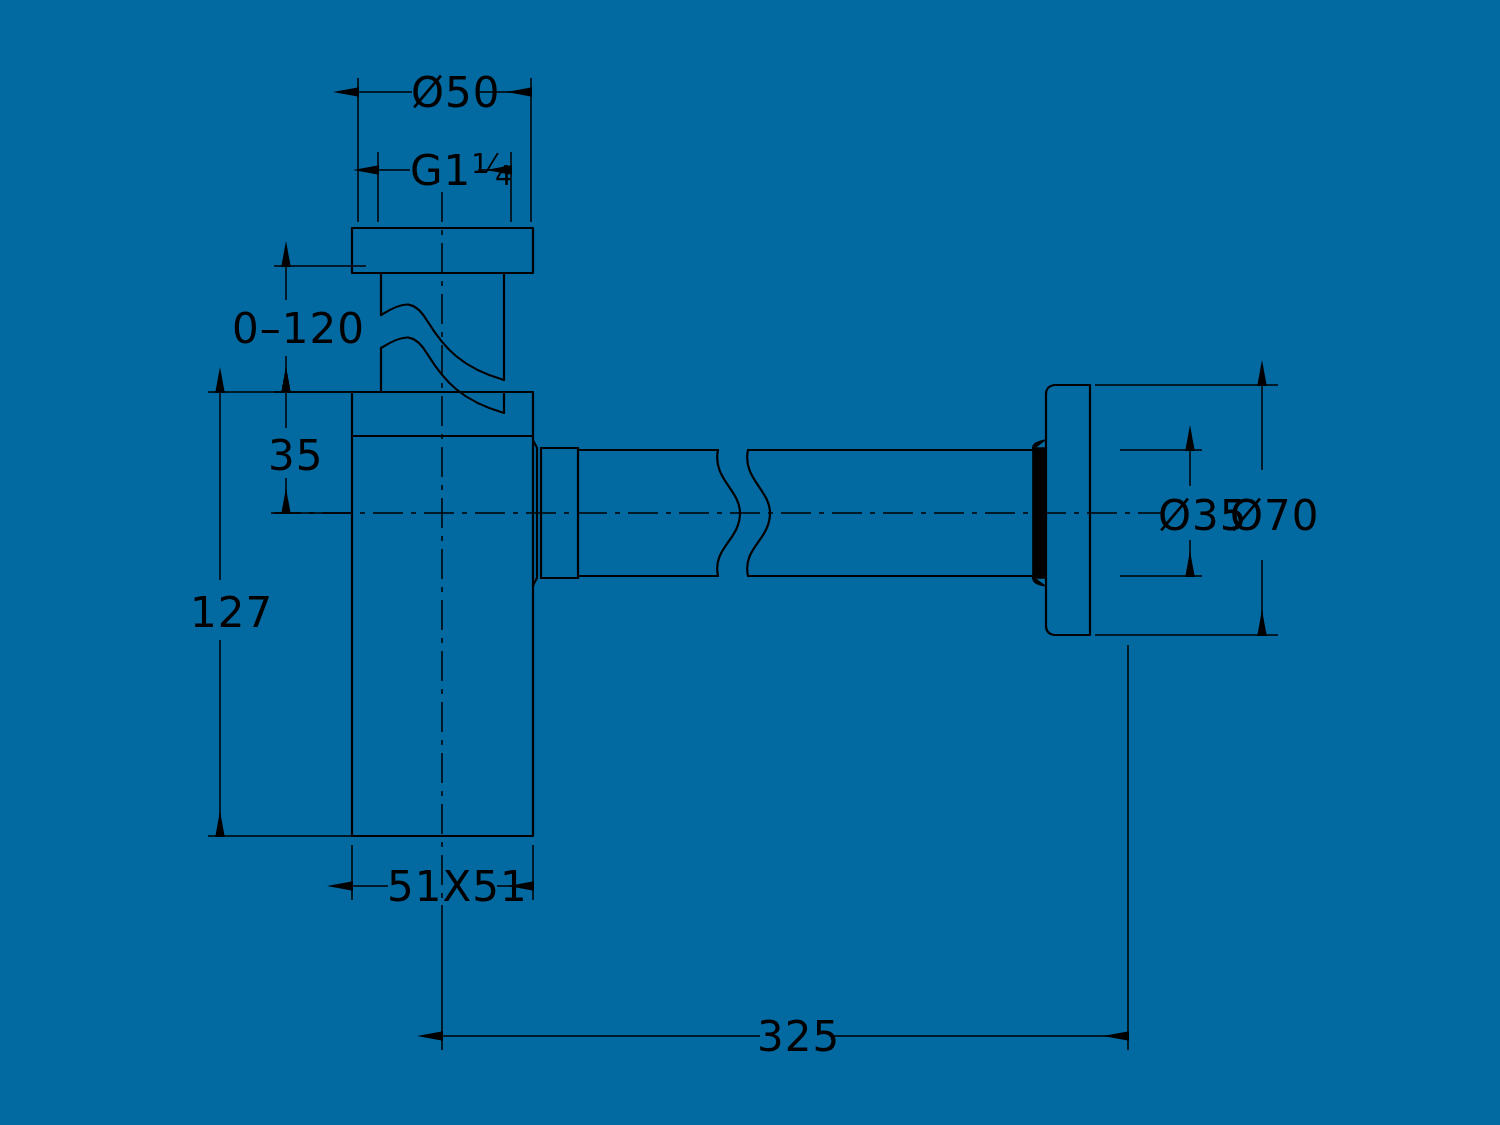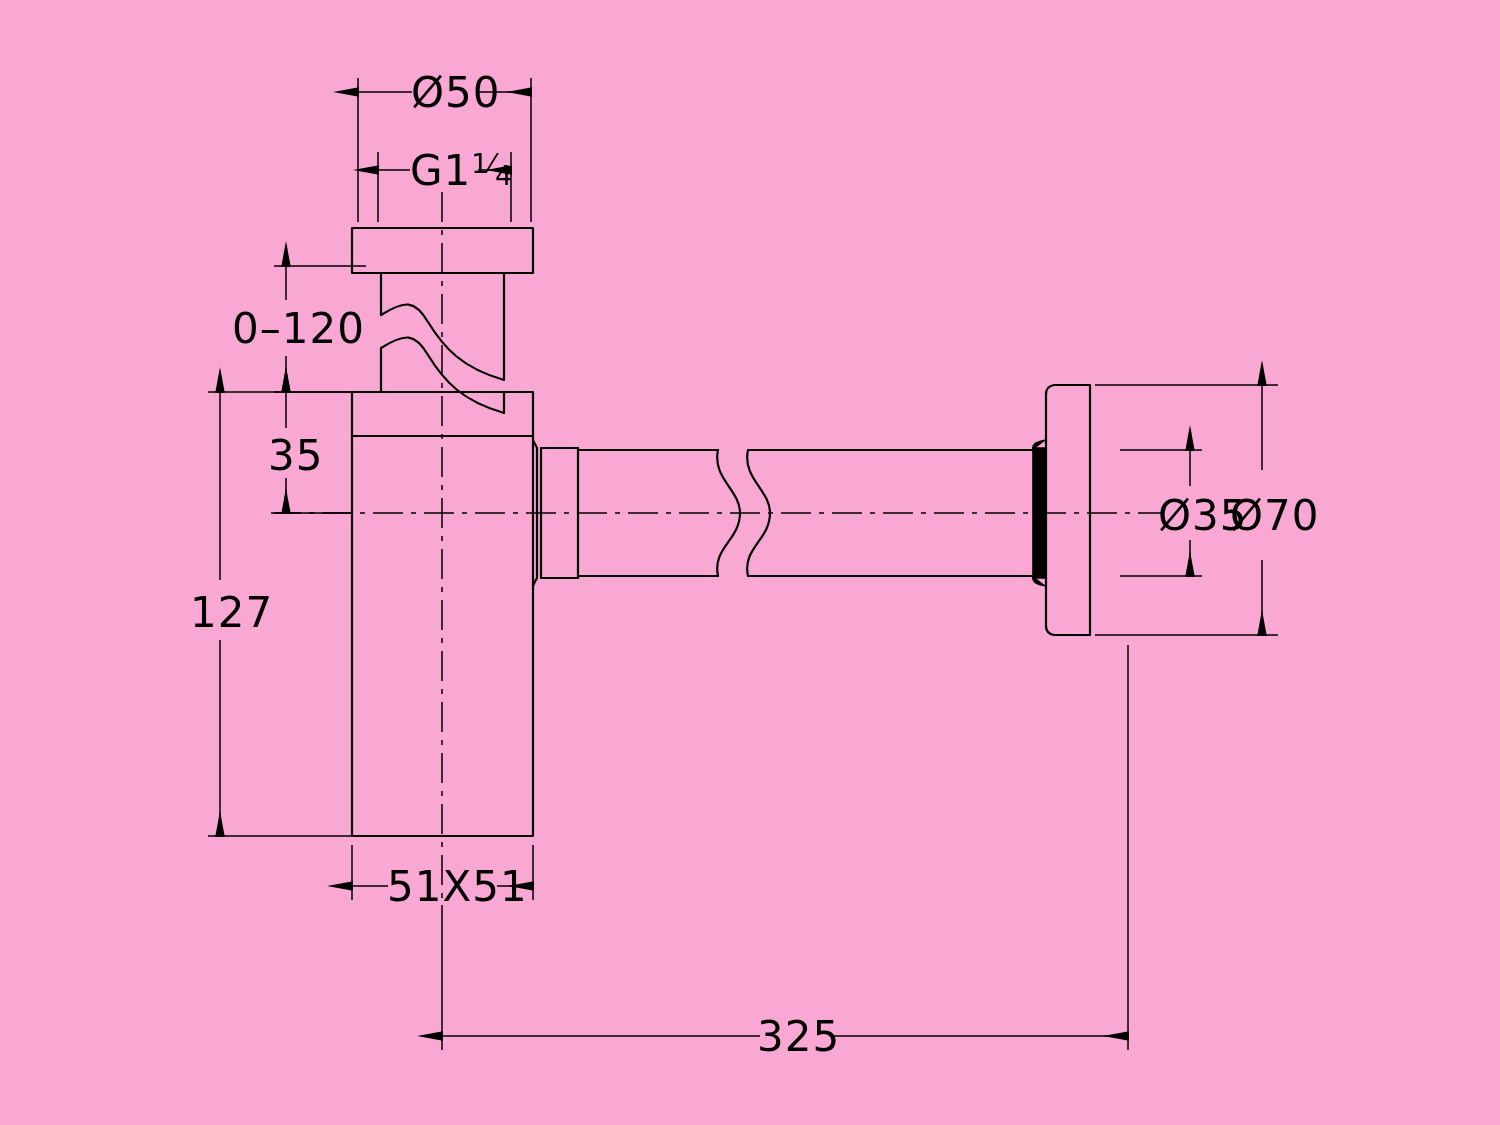--- a/index.html
+++ b/index.html
@@ -4,21 +4,21 @@
 <style>
   html, body {
     margin: 0;
     padding: 0;
     background: #ffffff;
   }
   #drawing-root {
     position: relative;
     width: 1500px;
     height: 1125px;
-    background: #f9a8d4;
+    background: #0369a1;
     font-family: "DejaVu Sans", sans-serif;
     overflow: hidden;
   }
   svg.cad {
     display: block;
     width: 1500px;
     height: 1125px;
   }
   .solid {
     fill: none;

